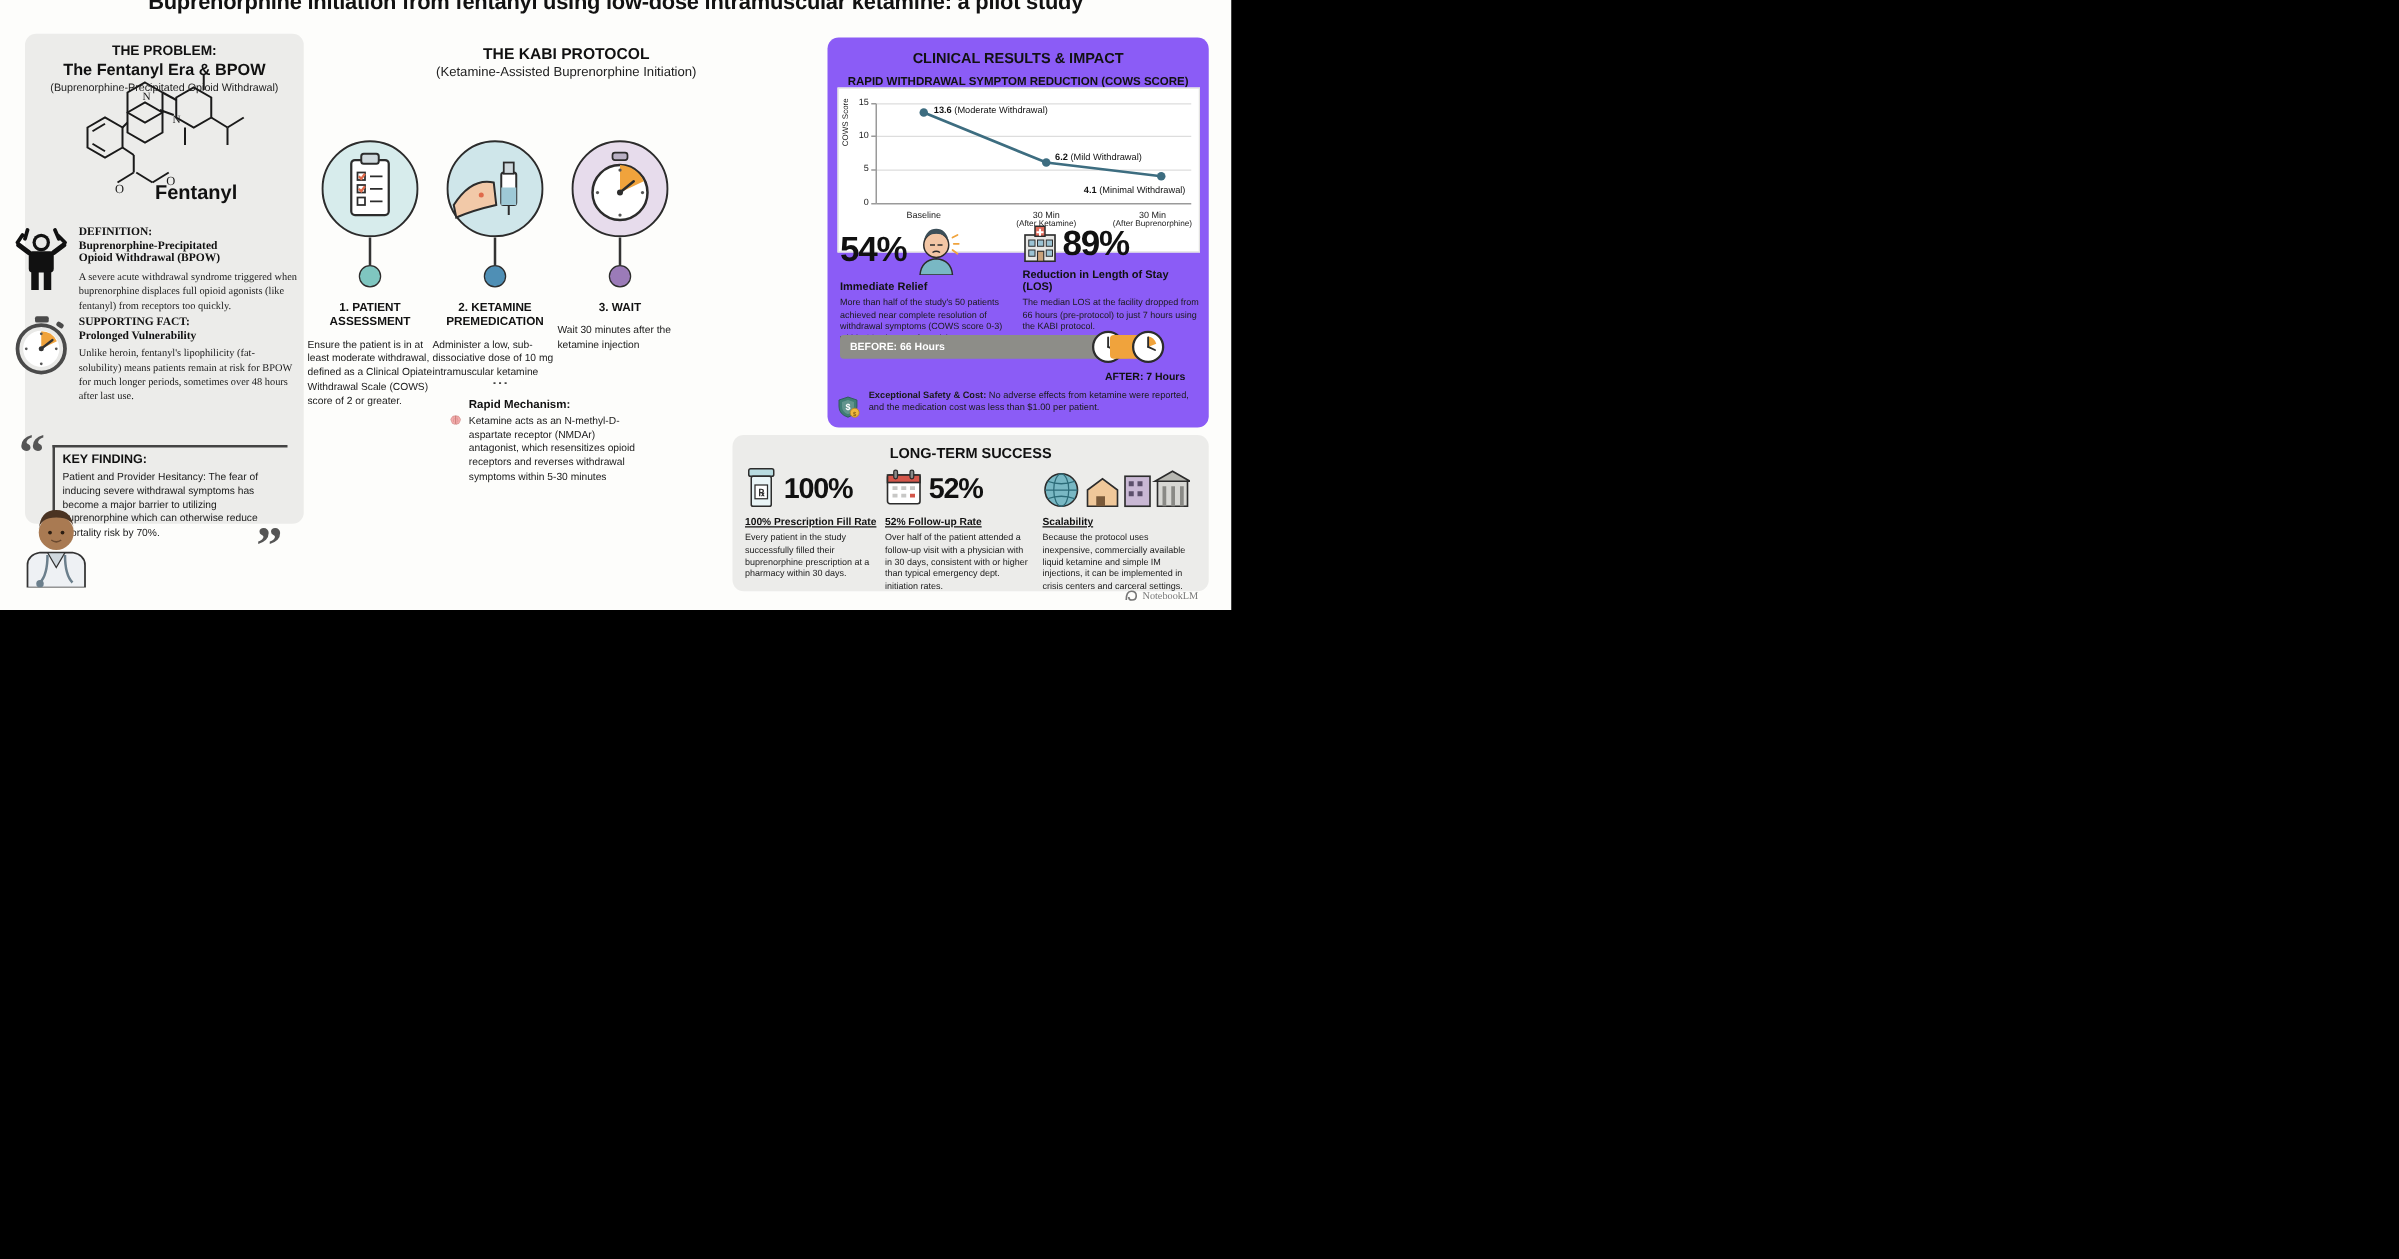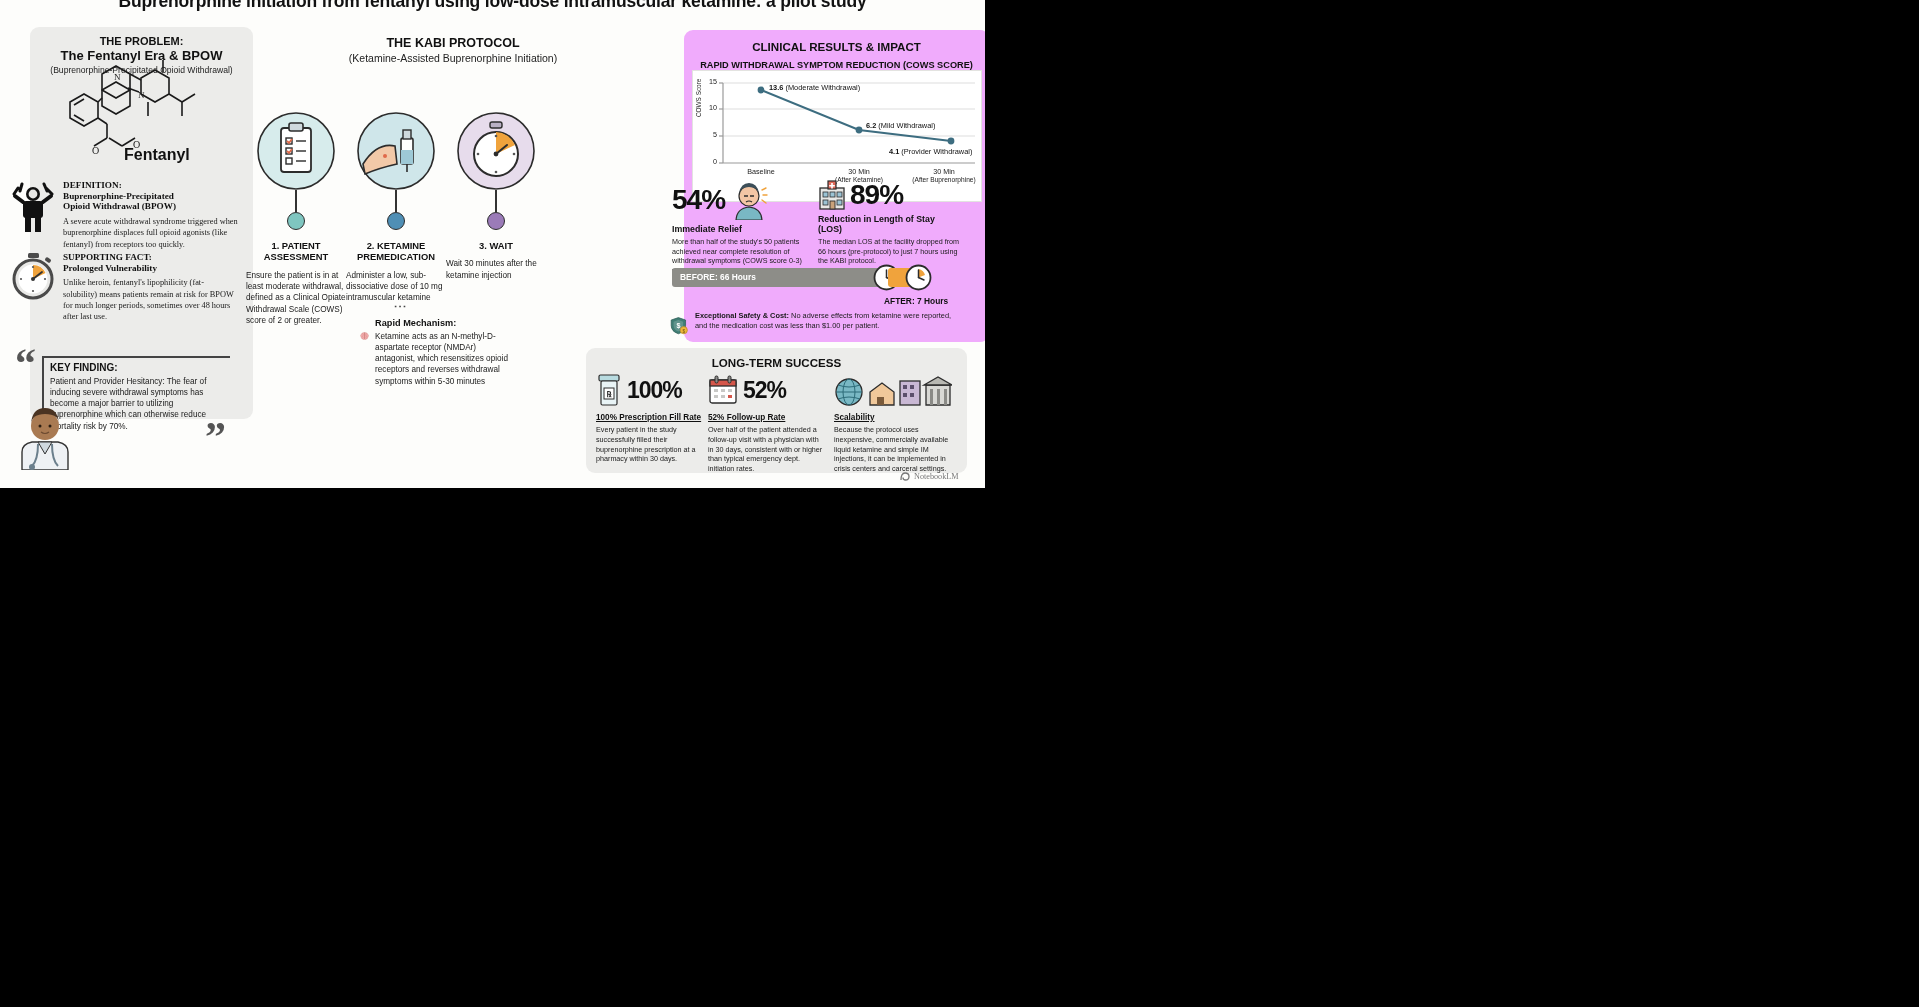--- a/index.html
+++ b/index.html
@@ -23,21 +23,21 @@
     text-align: center;
     font-size: 17.5px; font-weight: bold; color: #121212;
     letter-spacing: -0.2px;
   }
 
   
   .panel { position: absolute; border-radius: 9px; }
 
   
   #problem-panel {
-    left: 30px; top: 27px; width: 223px; height: 392px;
+    left: 20px; top: 27px; width: 223px; height: 392px;
     background: #ececea;
   }
   #problem-head { padding: 8px 6px 0; text-align: center; }
   #problem-kicker { font-size: 11px; font-weight: bold; color: #111; }
   #problem-title { font-size: 13px; font-weight: bold; color: #111; margin-top: 1px; }
   #problem-sub { font-size: 8.6px; color: #222; margin-top: 2px; }
 
   .molecule { position: absolute; left: 8px; top: 58px; width: 208px; height: 108px; }
   #fentanyl-label {
     position: absolute; left: 124px; top: 146px;
@@ -103,22 +103,22 @@
     position: absolute; left: 394px; top: 300px;
     font-size: 13px; color: #444; letter-spacing: 2px;
     writing-mode: vertical-rl; line-height: 1;
   }
   #mechanism { position: absolute; left: 360px; top: 318px; width: 150px; display: flex; gap: 6px; }
   #mech-title { font-size: 9.2px; font-weight: bold; color: #111; }
   #mech-body { font-size: 8.2px; color: #1a1a1a; line-height: 1.36; margin-top: 3px; }
 
   
   #results-panel {
-    left: 684px; top: 30px; width: 305px; height: 312px;
-    background: #f0abfc;
+    left: 662px; top: 30px; width: 305px; height: 312px;
+    background: #8b5cf6;
   }
   #results-title {
     text-align: center; font-size: 11.6px; font-weight: bold; color: #111;
     padding-top: 10px;
   }
   #chart-title {
     text-align: center; font-size: 9.2px; font-weight: bold; color: #111; margin-top: 7px;
   }
   #chart-wrap {
     position: absolute; left: 8px; top: 40px; width: 290px; height: 132px;
@@ -427,21 +427,21 @@
       <div class="dlabel" style="left:76px; top:12px">
         <span style="font-weight:bold">13.6</span>
         <span>(Moderate Withdrawal)</span>
       </div>
       <div class="dlabel" style="left:173px; top:50px">
         <span style="font-weight:bold">6.2</span>
         <span>(Mild Withdrawal)</span>
       </div>
       <div class="dlabel" style="left:196px; top:76px">
         <span style="font-weight:bold">4.1</span>
-        <span>(Provider Withdrawal)</span>
+        <span>(Minimal Withdrawal)</span>
       </div>
 
       <div class="xtick" style="left:36px; top:96px; width:64px">
         <span>Baseline</span>
         <small></small>
       </div>
       <div class="xtick" style="left:130px; top:96px; width:72px">
         <span>30 Min</span>
         <small>(After Ketamine)</small>
       </div>

